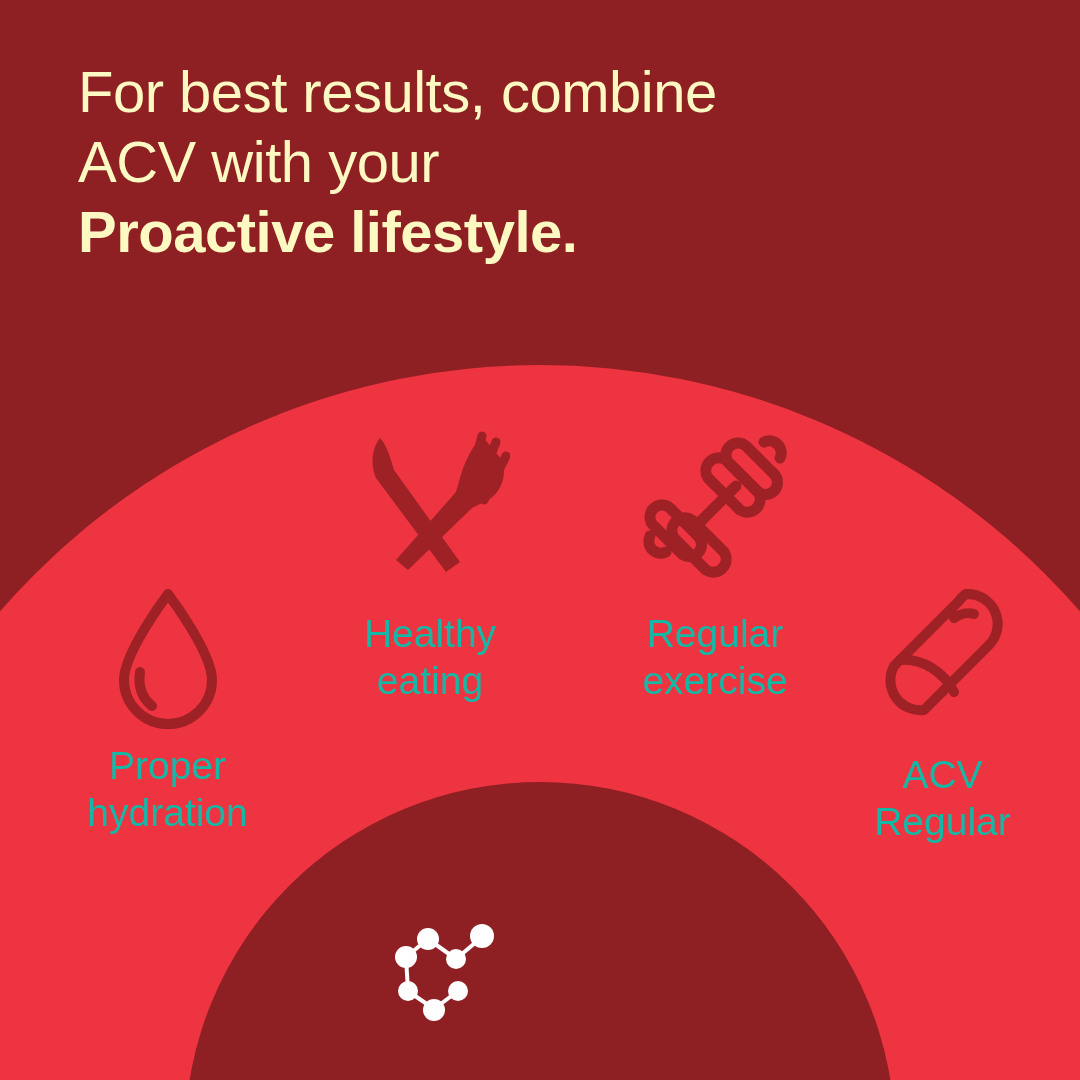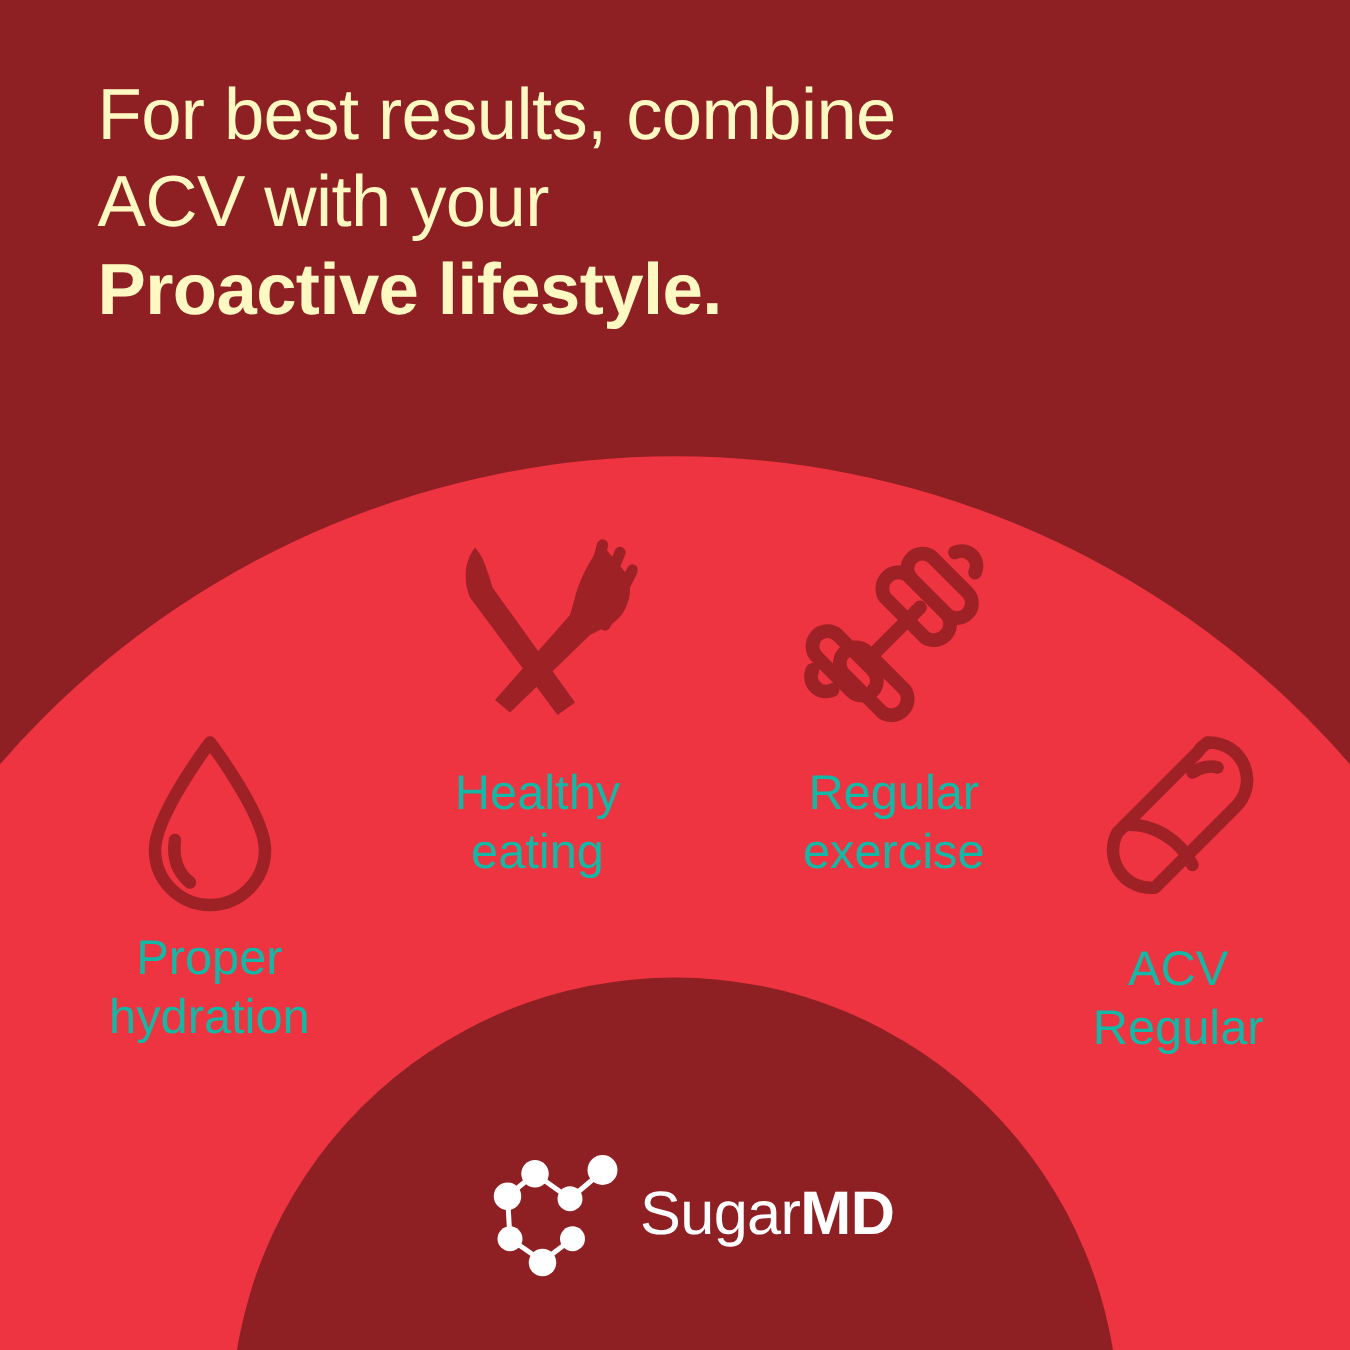--- a/index.html
+++ b/index.html
@@ -162,18 +162,15 @@
           <circle cx="16" cy="42" r="11"></circle>
           <circle cx="38" cy="24" r="11"></circle>
           <circle cx="66" cy="44" r="10"></circle>
           <circle cx="92" cy="21" r="12"></circle>
           <circle cx="18" cy="76" r="10"></circle>
           <circle cx="44" cy="95" r="11"></circle>
           <circle cx="68" cy="76" r="10"></circle>
         </g>
       </svg>
     </span>
-    <span class="logo-word">
-      <span class="w-light">Sugar</span><span class="w-bold">MD</span>
-    </span>
   </div>
 
 </div>
 
 </body></html>

